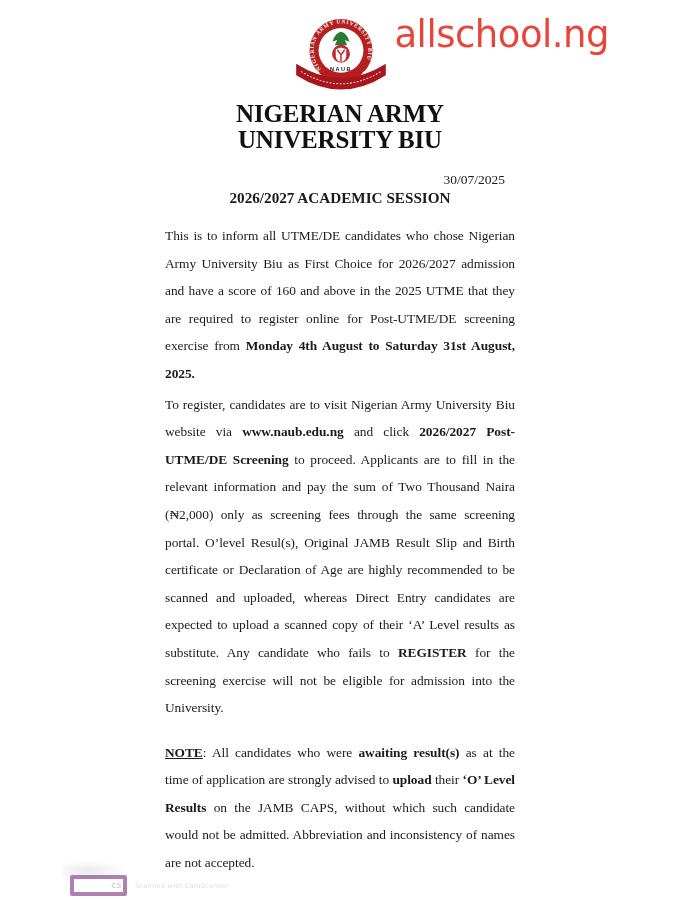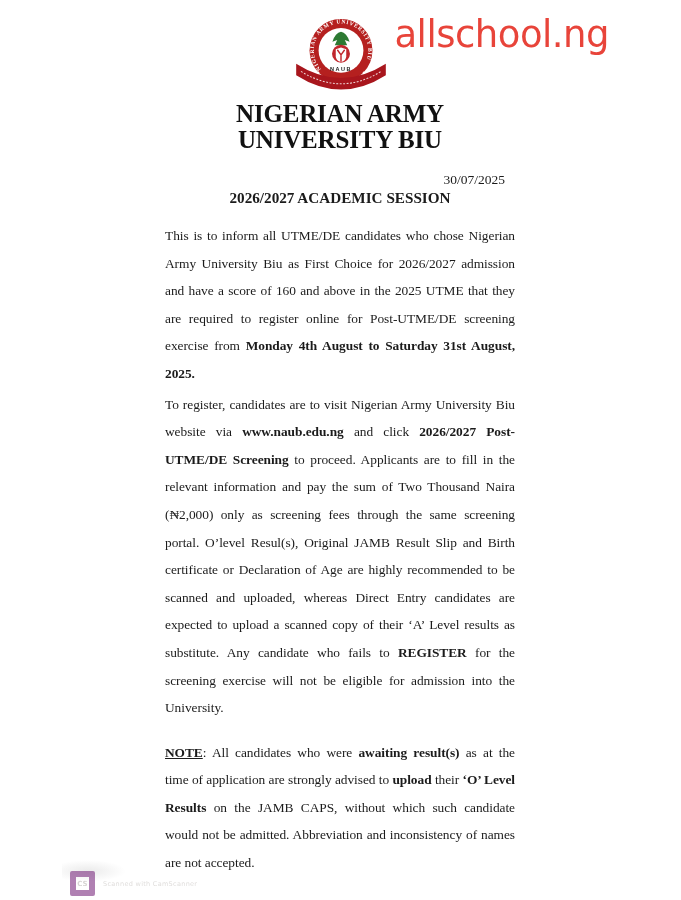--- a/index.html
+++ b/index.html
@@ -43,22 +43,22 @@
 
   .sig { margin-top:22px; font-size:13.8px; line-height:17.5px; }
 
   .camscan {
     position:absolute; left:8px; bottom:8px;
     display:flex; align-items:center; gap:8px; opacity:0.55;
     font-family:"DejaVu Sans","Liberation Sans",sans-serif;
   }
   .cs-box {
     display:inline-flex; align-items:center; justify-content:center;
-    width:13px; height:13px; border:6px solid #701a75; border-radius:2px;
-    font-size:7px; font-weight:bold; color:#b7b3b0;
+    width:13px; height:13px; border:4px solid #701a75; border-radius:2px;
+    font-size:7px; font-weight:bold; color:#b7b3b0;padding-left:36px;
   }
   .cs-label { font-size:6.5px; color:#c6c2bf; letter-spacing:0.3px; }
 
   .smudge {
     position:absolute; left:0; bottom:22px; width:64px; height:22px;
     background:radial-gradient(ellipse at 40% 50%, rgba(110,110,110,0.14), rgba(110,110,110,0) 70%);
     pointer-events:none;
   }
 </style>
 </head>

